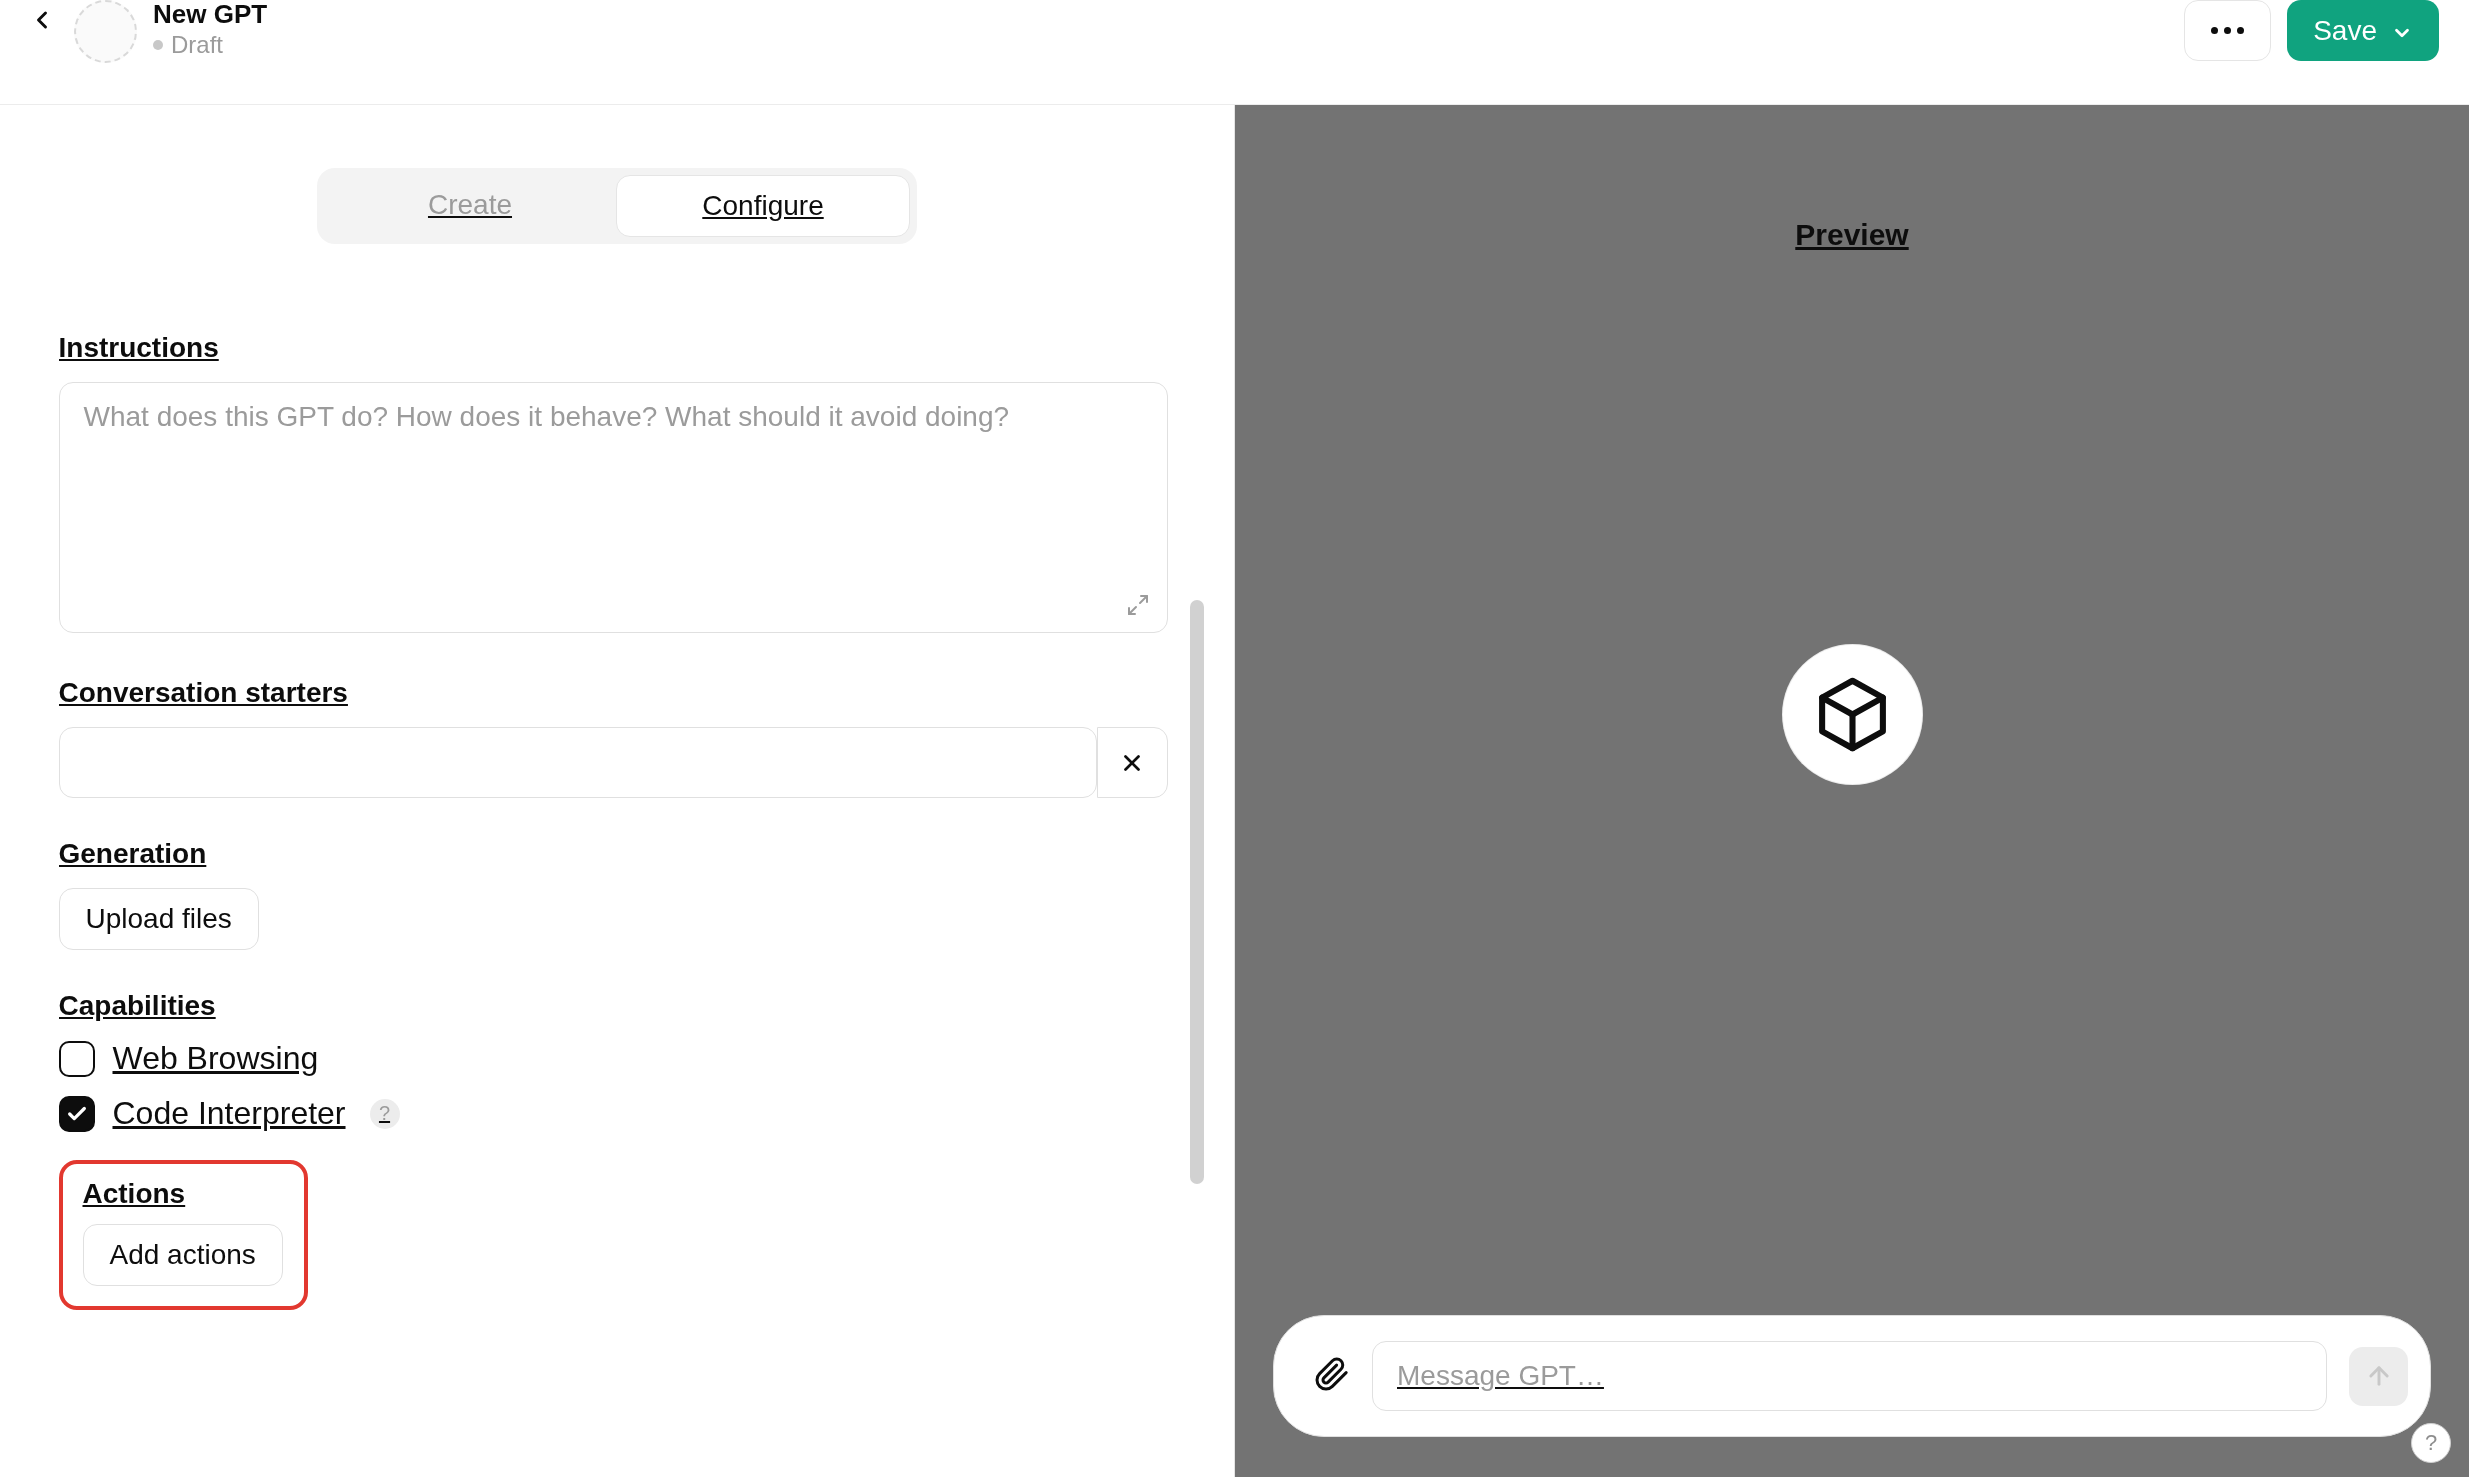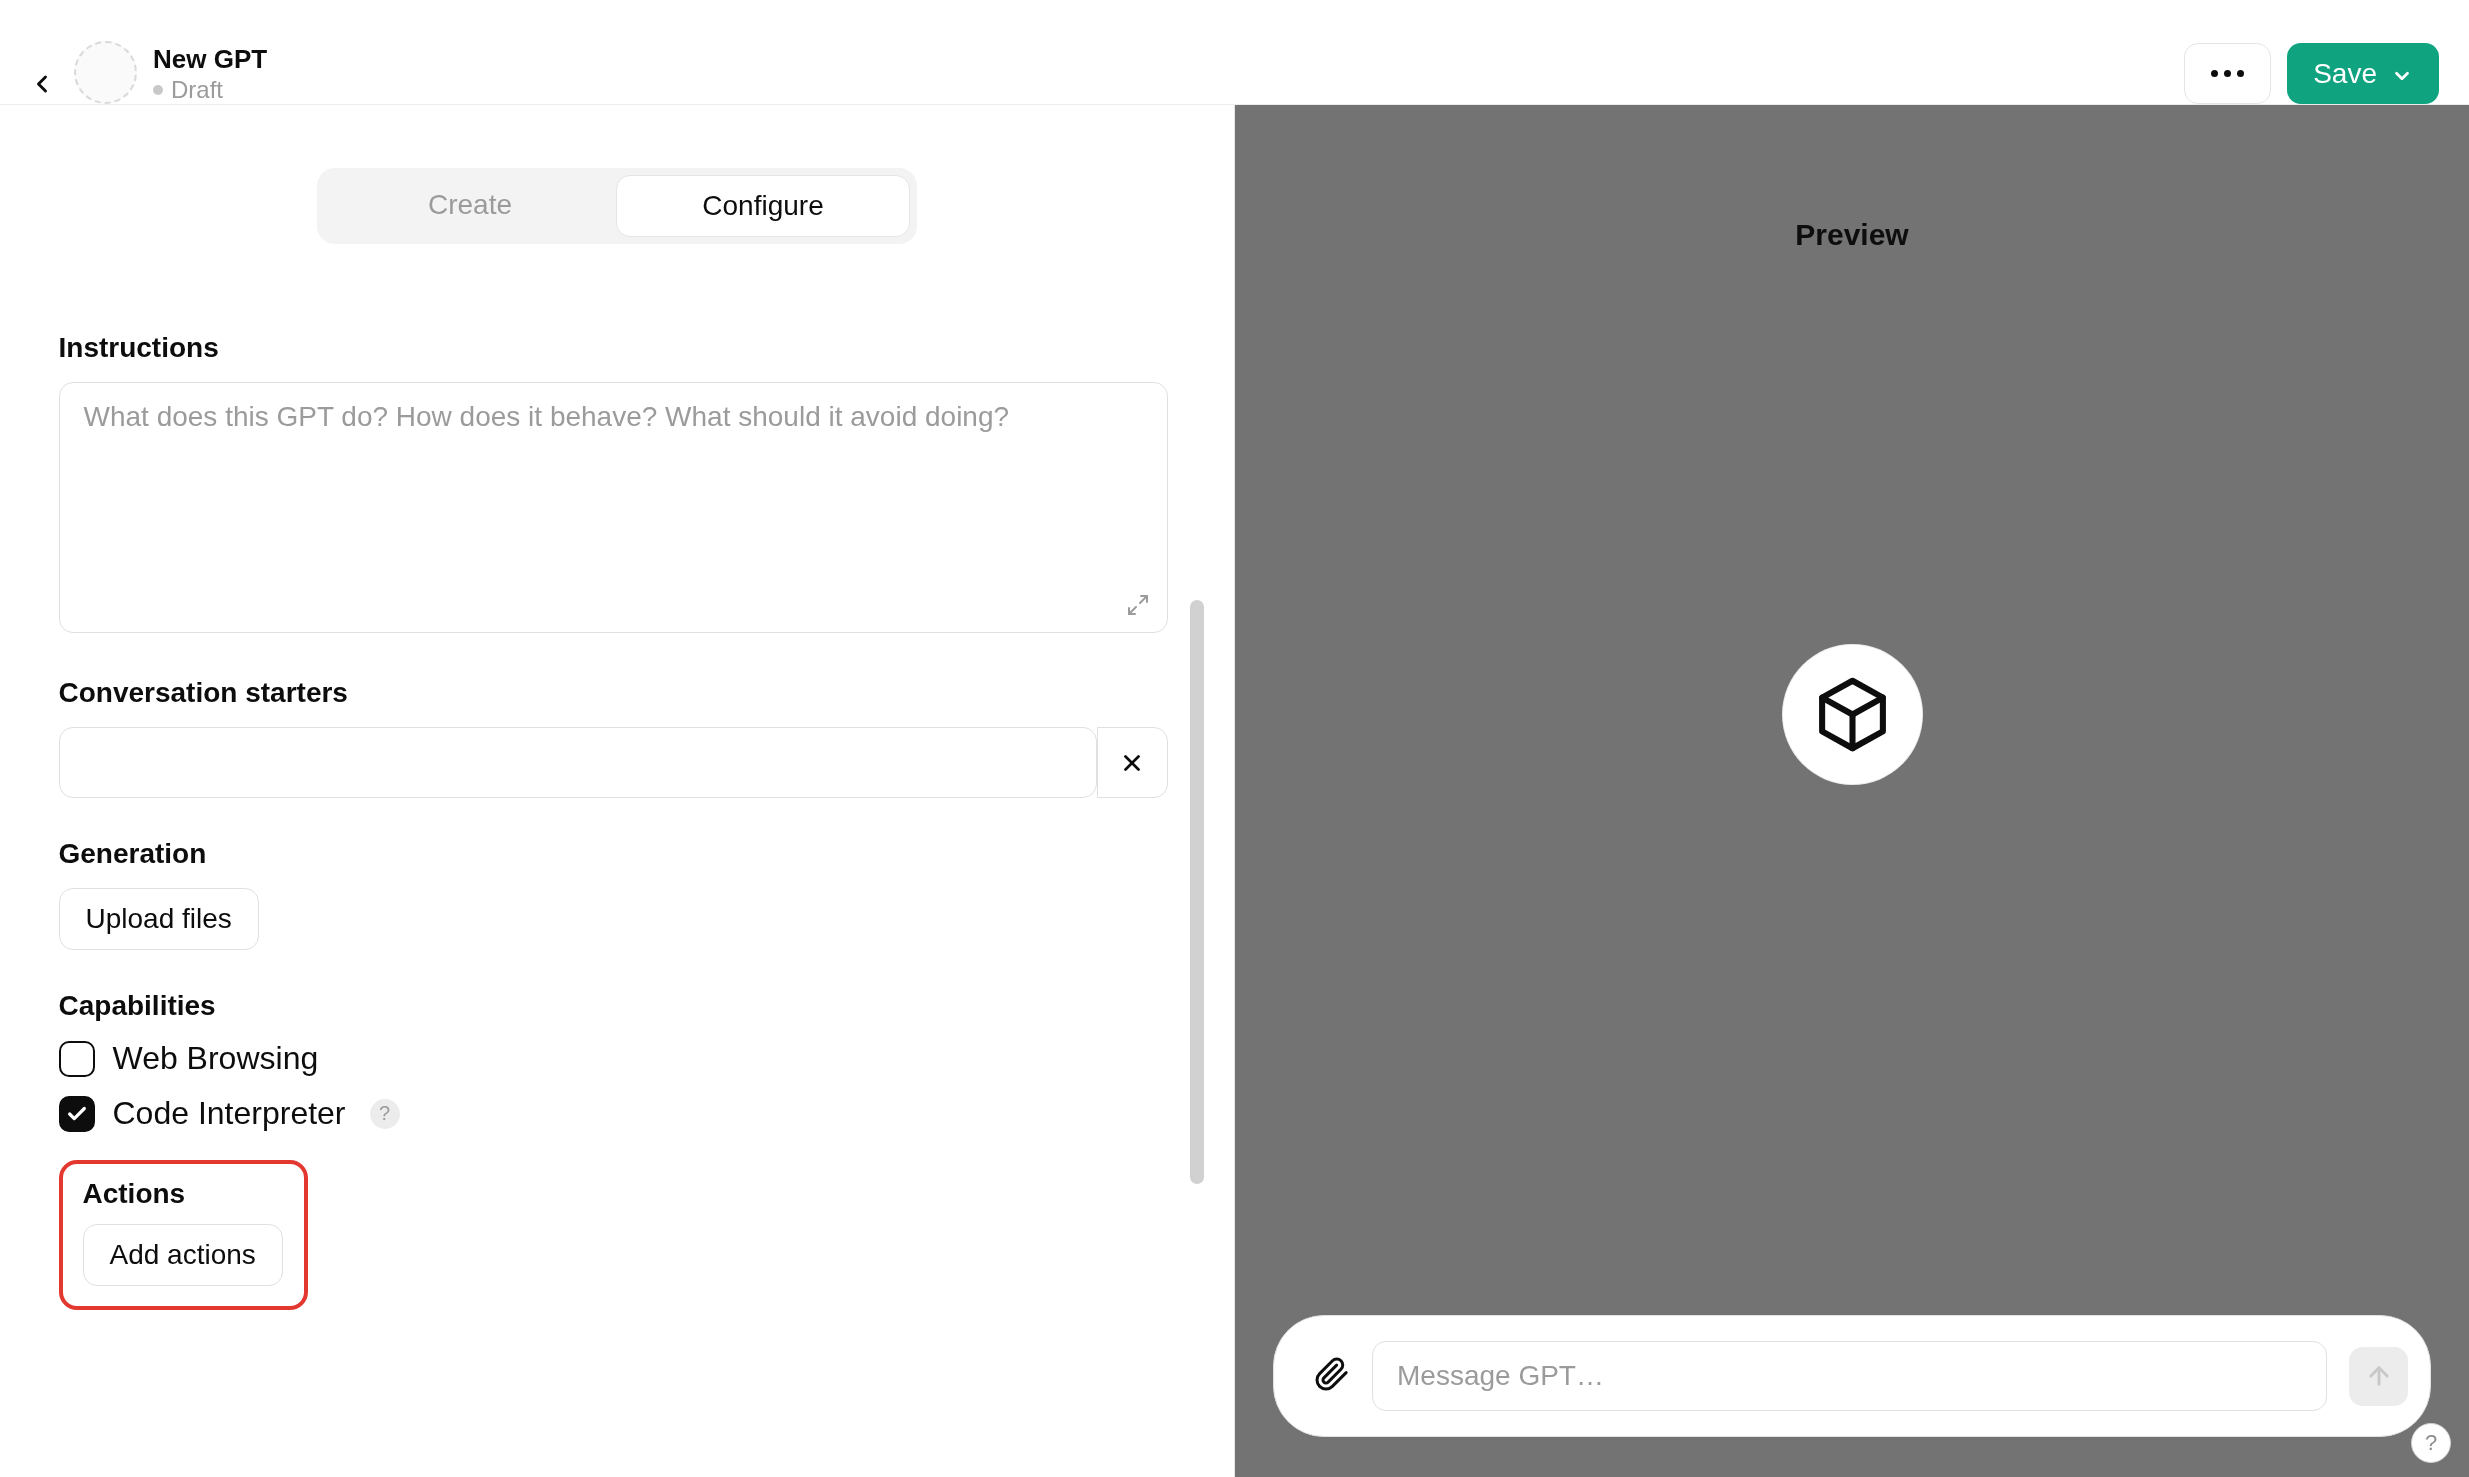--- a/index.html
+++ b/index.html
@@ -8,21 +8,21 @@
     color: #0d0d0d;
     background: #ffffff;
     width: 2469px;
     height: 1477px;
     overflow: hidden;
   }
   
   .header {
     height: 105px;
     display: flex;
-    align-items: flex-end;
+    align-items: flex-start;
     padding: 0 30px 0 22px;
     border-bottom: 1px solid #ececec;
     position: relative;
   }
   .back-btn {
     display: flex; align-items: center; justify-content: center;
     width: 40px; height: 40px; cursor: pointer;
     margin-right: 12px;
   }
   .avatar-circle {
@@ -43,21 +43,21 @@
   }
   .more-btn span { width: 7px; height: 7px; background: #0d0d0d; border-radius: 50%; }
   .save-btn {
     height: 61px; padding: 0 26px; border-radius: 14px; border: none;
     background: #10a37f; color: #fff; font-size: 28px; font-weight: 500;
     display: flex; align-items: center; gap: 14px; cursor: pointer;
   }
   .save-btn svg { margin-top: 4px; }
 
   
-  .body { display: flex; height: calc(100% - 105px); }
+  .body { display: flex; height: calc(100% - 105px); text-decoration: underline; }
   .left-pane {
     width: 1235px; border-right: 1px solid #e5e5e5;
     display: flex; flex-direction: column; align-items: center;
     padding-top: 63px; position: relative;
   }
   .right-pane {
     flex: 1; background: #737373;
     display: flex; flex-direction: column;
     position: relative;
   }

